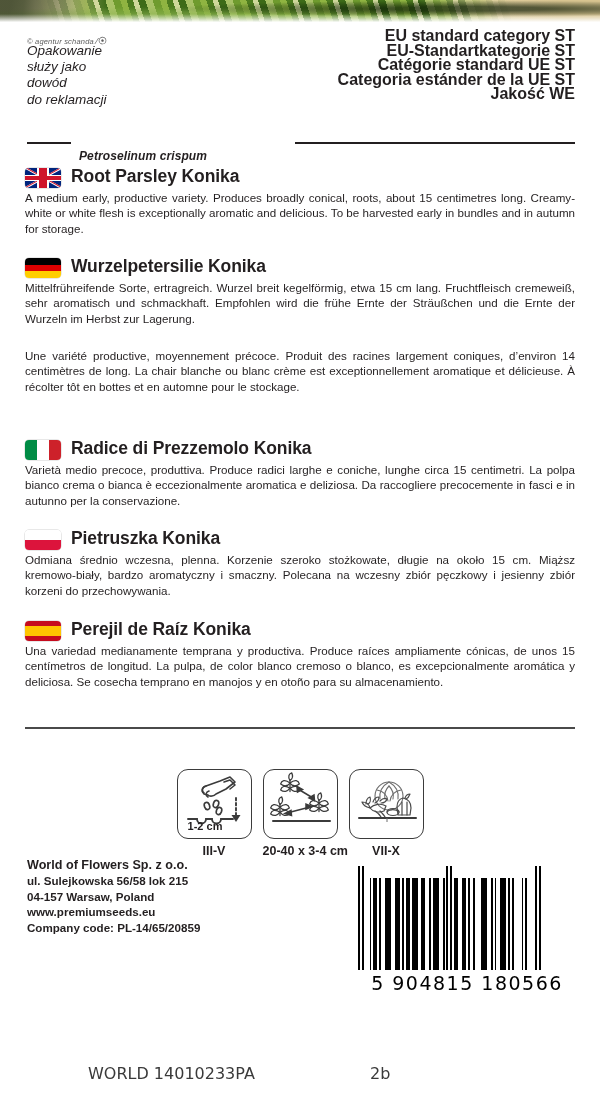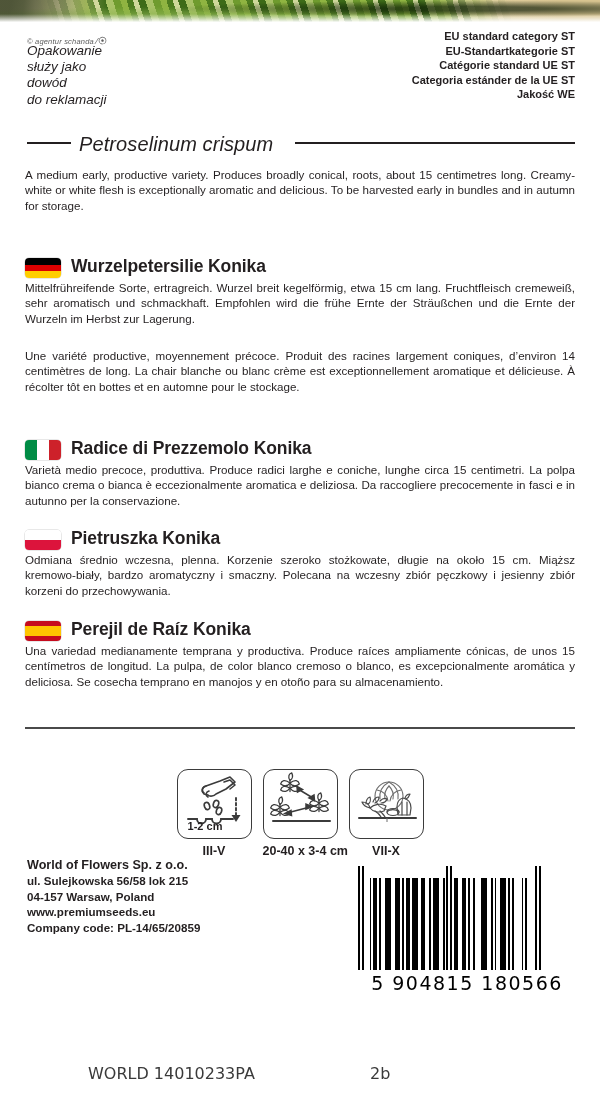--- a/index.html
+++ b/index.html
@@ -39,33 +39,33 @@
     position:absolute;left:27px;top:10px;font-size:7.5px;font-style:italic;
     color:#5b5b5b;letter-spacing:.2px;white-space:nowrap;
   }
   .credit .leafmark{font-style:normal;font-size:9px;}
   .claim{
     position:absolute;left:27px;top:17px;font-size:13.5px;font-style:italic;
     line-height:16.2px;color:#231f20;
   }
   .eu{
     position:absolute;right:25px;top:3px;text-align:right;
-    font-size:11px;line-height:14.6px;color:#231f20;font-weight:600;
+    font-size:16px;line-height:14.6px;color:#231f20;font-weight:600;
   }
   .eu div:first-child{font-weight:700;}
 
   
   .species{position:absolute;left:0;top:133px;width:600px;height:20px;}
   .species .rule{
     position:absolute;top:9px;height:2px;background:#231f20;
   }
   .species .rule.l{left:27px;width:44px;}
   .species .rule.r{left:295px;right:25px;}
   .species .name{
-    position:absolute;left:79px;top:0;font-size:20px;font-weight:400;
+    position:absolute;left:79px;top:16px;font-size:12px;font-weight:700;
     font-style:italic;letter-spacing:.1px;
   }
 
   
   .block{position:absolute;left:25px;width:550px;}
   .block .head{height:22px;position:relative;margin-bottom:1px;}
   .flag{
     position:absolute;left:0;top:1px;width:36px;height:20px;border-radius:4px;
     overflow:hidden;box-shadow:0 0 0 .5px rgba(0,0,0,.18);
   }
@@ -179,20 +179,33 @@
   </div>
 </div>
 
 <div class="species">
   <div class="rule l"></div>
   <div class="name">Petroselinum crispum</div>
   <div class="rule r"></div>
 </div>
 
 <div class="block" style="top:167px">
+  <div class="head">
+    <span class="flag fl-gb">
+      <i class="d1"></i>
+        <i class="d2"></i>
+        <i class="d3"></i>
+        <i class="d4"></i>
+      <i class="cv"></i>
+        <i class="ch"></i>
+        <i class="cv2"></i>
+        <i class="ch2"></i>
+    </span>
+    <span class="title">Root Parsley Konika</span>
+  </div>
   <div class="desc">A medium early, productive variety. Produces broadly conical, roots, about 15 centimetres long. Creamy-white or white flesh is exceptionally aromatic and delicious. To be harvested early in bundles and in autumn for storage.</div>
 </div>
 
 <div class="block" style="top:257px">
   <div class="head">
     <span class="flag fl-de">
         <i></i>
         <i></i>
         <i></i>
       </span>

